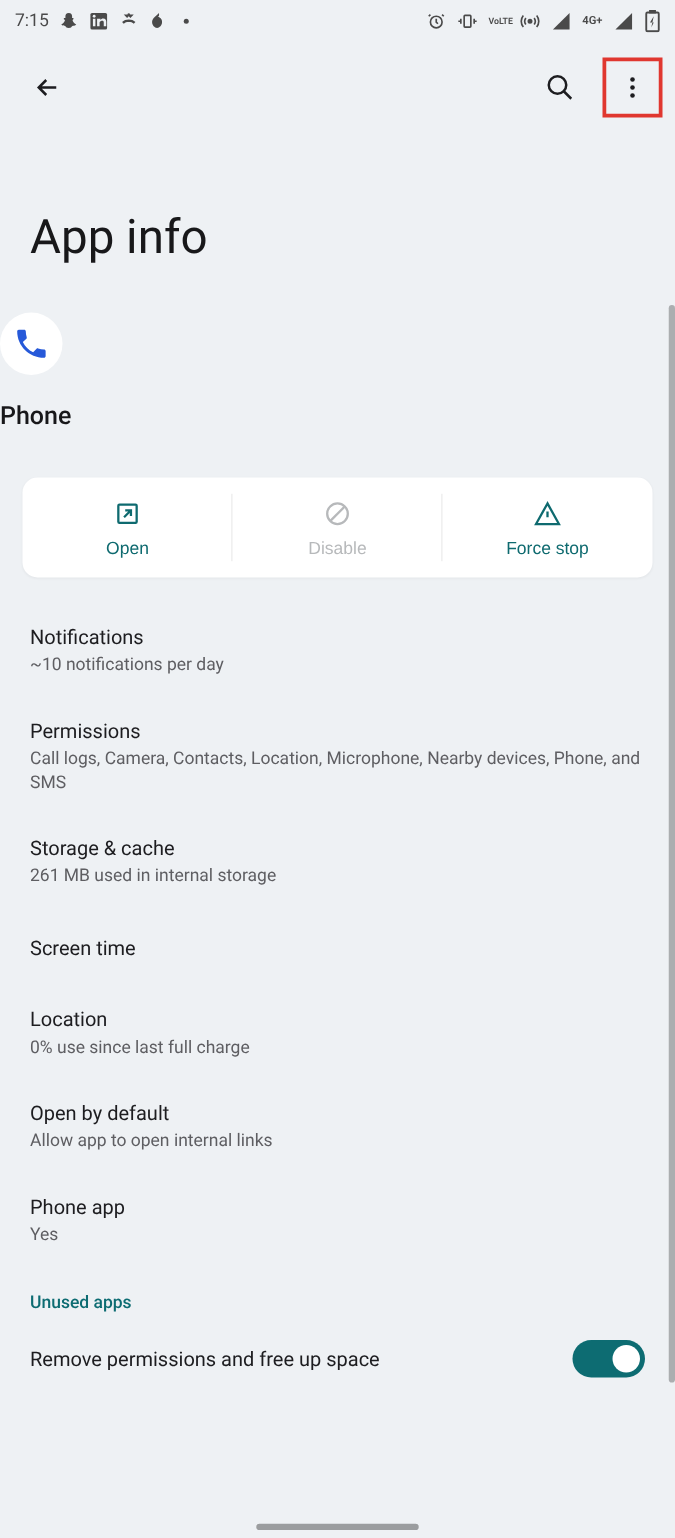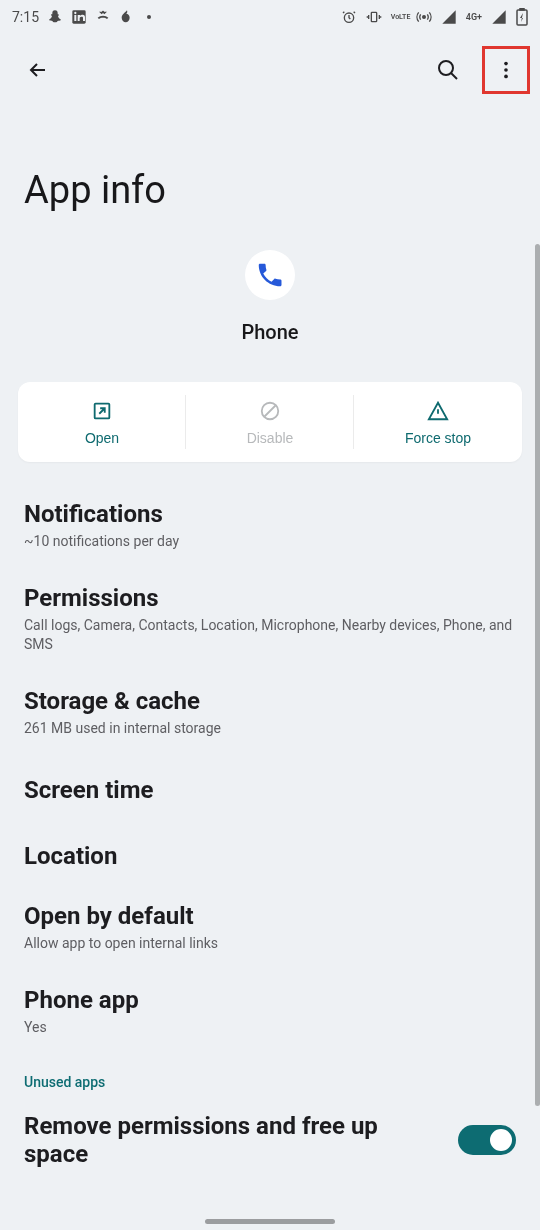--- a/index.html
+++ b/index.html
@@ -53,21 +53,21 @@
     padding: 1px;
   }
   .page-title {
     font-size: 38px;
     font-weight: 400;
     padding: 60px 24px 24px 24px;
   }
   .app-header {
     display: flex;
     flex-direction: column;
-    align-items: center;
+    align-items: flex-start;
     padding: 14px 0 18px 0;
   }
   .app-icon-circle {
     width: 50px; height: 50px;
     border-radius: 50%;
     background: #fff;
     display: flex; align-items: center; justify-content: center;
   }
   .app-name {
     font-size: 20px;
@@ -107,22 +107,22 @@
     background: rgba(0,0,0,0.08);
   }
   .action-btn.disabled { color: #b7b9bb; cursor: default; }
   .settings-list { padding: 12px 0 0 0; }
   .setting-item {
     padding: 16px 24px;
     cursor: pointer;
   }
   .setting-item.no-sub { padding: 22px 24px; }
   .setting-title {
-    font-size: 24px;
-    font-weight: 700;
+    font-size: 16px;
+    font-weight: 400;
     color: #1d1d20;
   }
   .setting-sub {
     font-size: 14px;
     color: #5e5e62;
     margin-top: 4px;
     line-height: 1.4;
   }
   .section-heading {
     font-size: 14px;
@@ -312,20 +312,21 @@
   </div>
   <div class="setting-item">
     <div class="setting-title">Storage &amp; cache</div>
     <div class="setting-sub">261 MB used in internal storage</div>
   </div>
   <div class="setting-item no-sub">
     <div class="setting-title">Screen time</div>
   </div>
   <div class="setting-item">
     <div class="setting-title">Location</div>
+    <div class="setting-sub">0% use since last full charge</div>
   </div>
   <div class="setting-item">
     <div class="setting-title">Open by default</div>
     <div class="setting-sub">Allow app to open internal links</div>
   </div>
   <div class="setting-item">
     <div class="setting-title">Phone app</div>
     <div class="setting-sub">Yes</div>
   </div>
 

